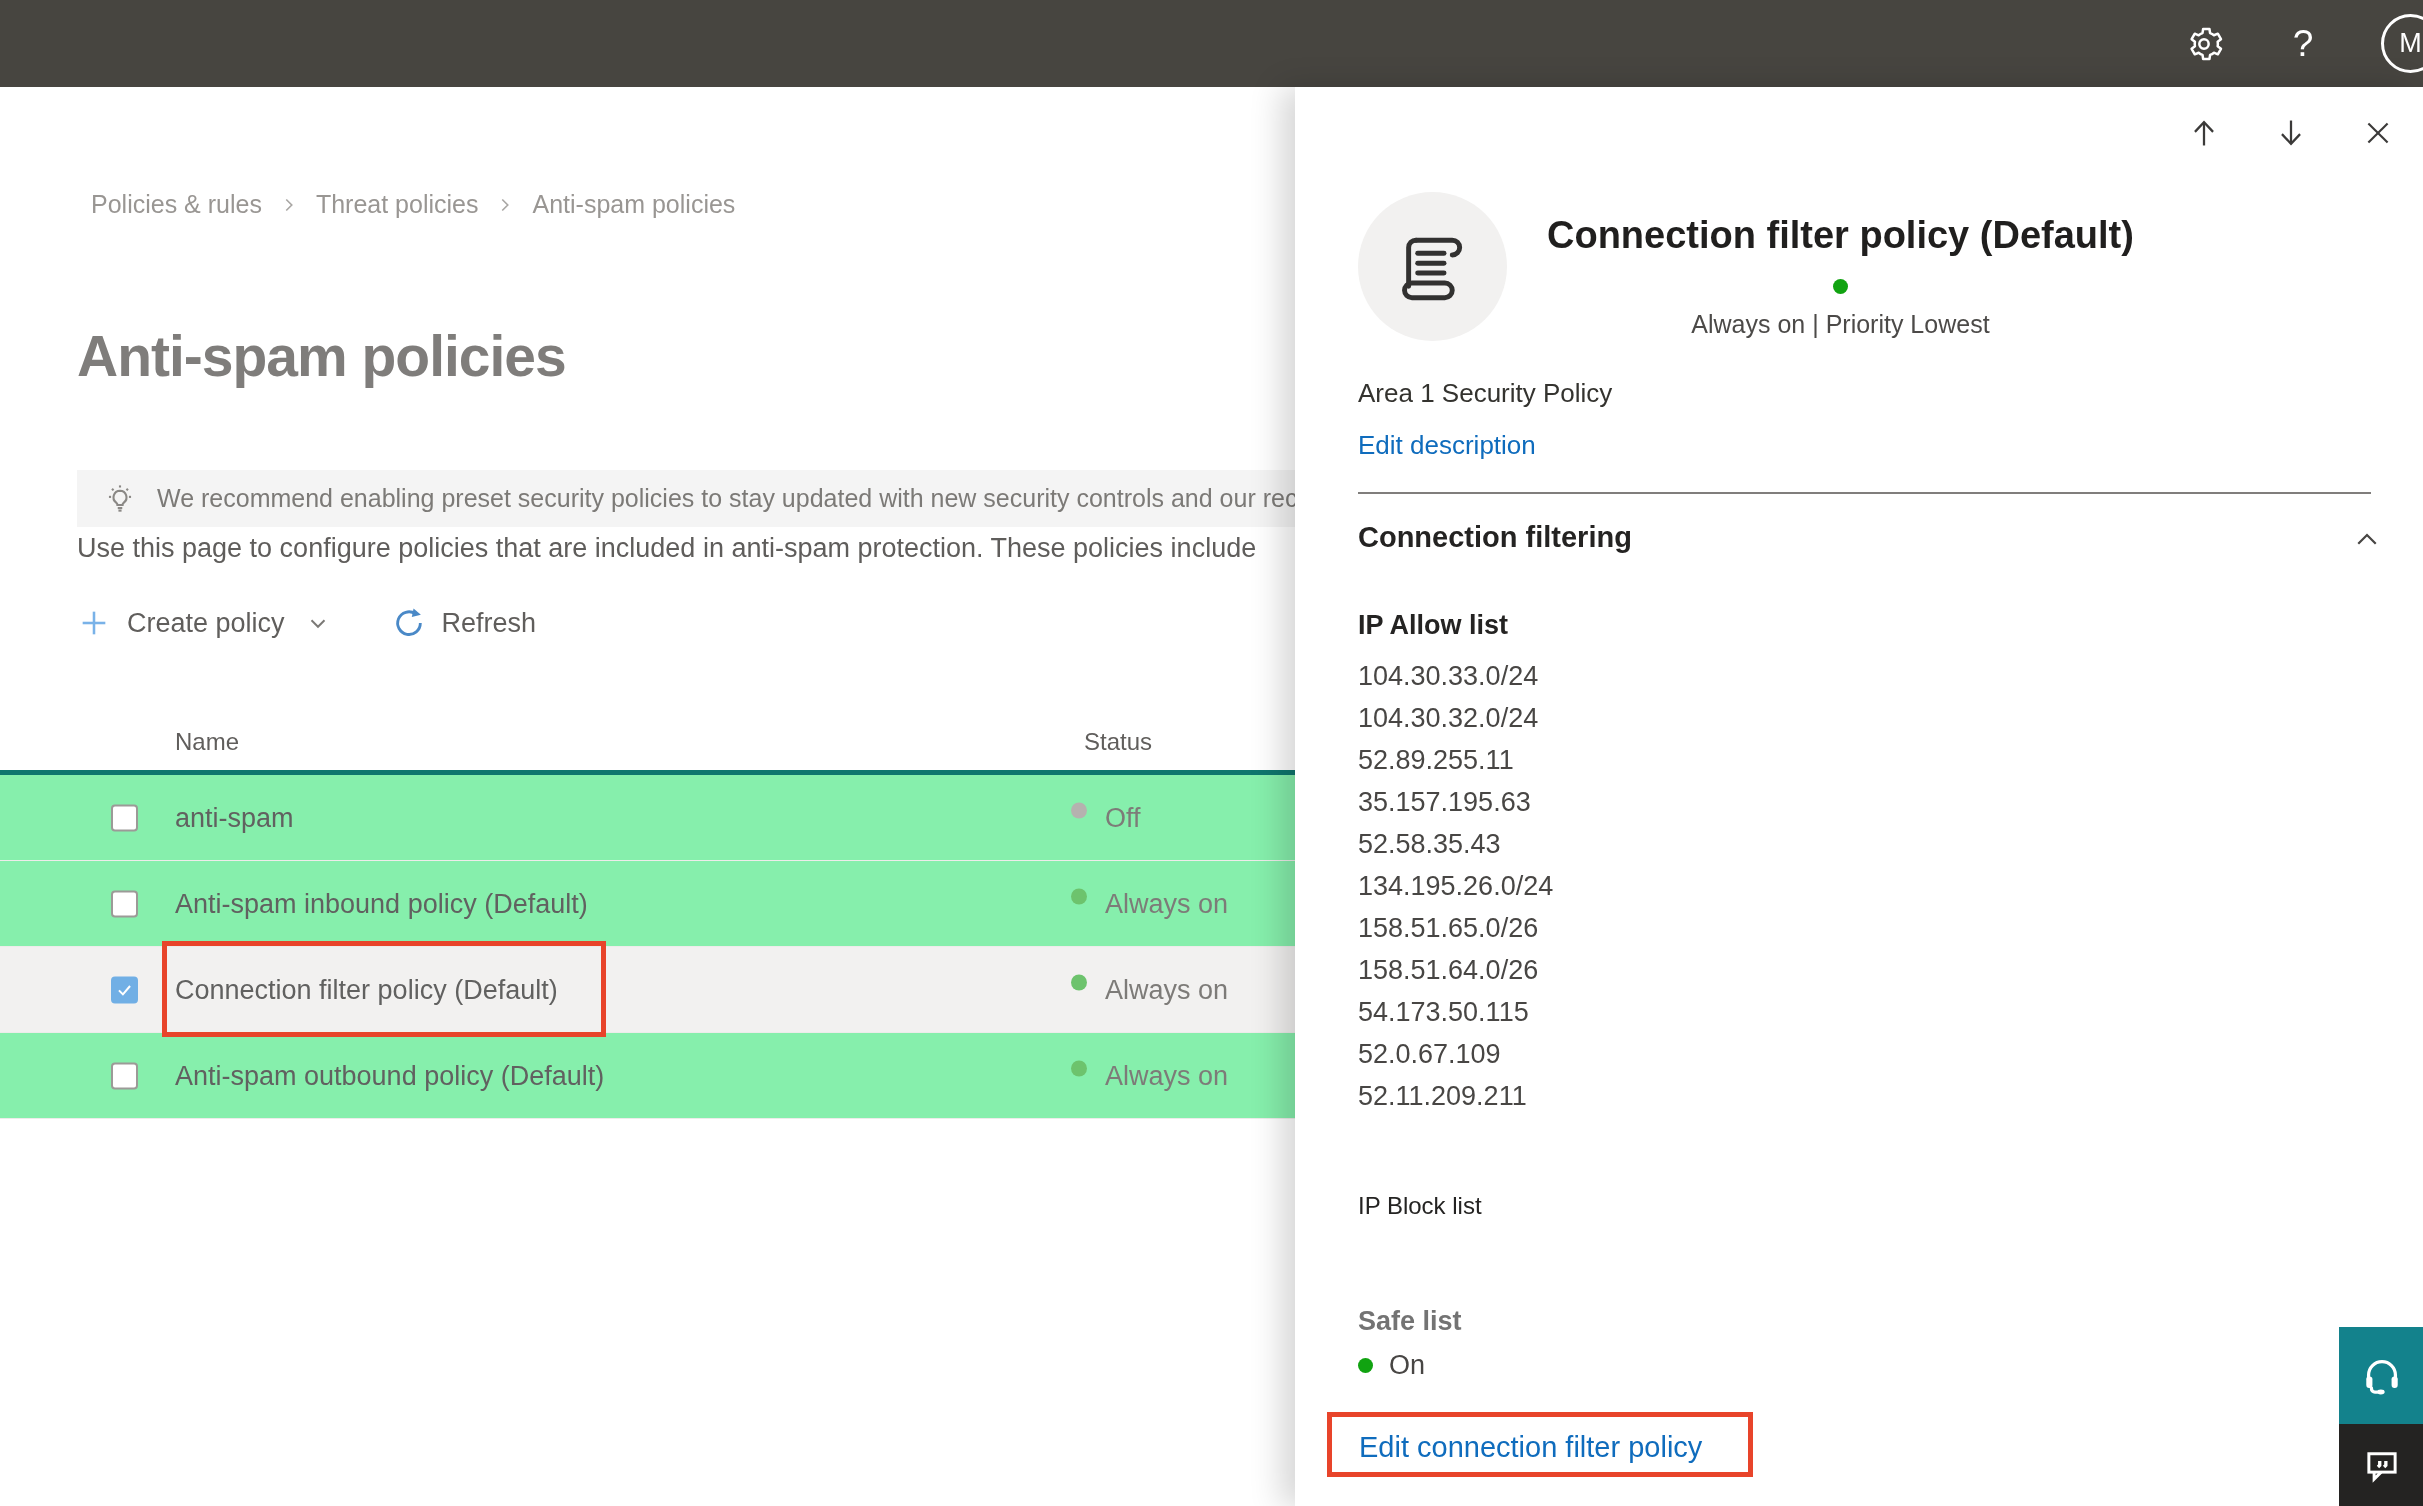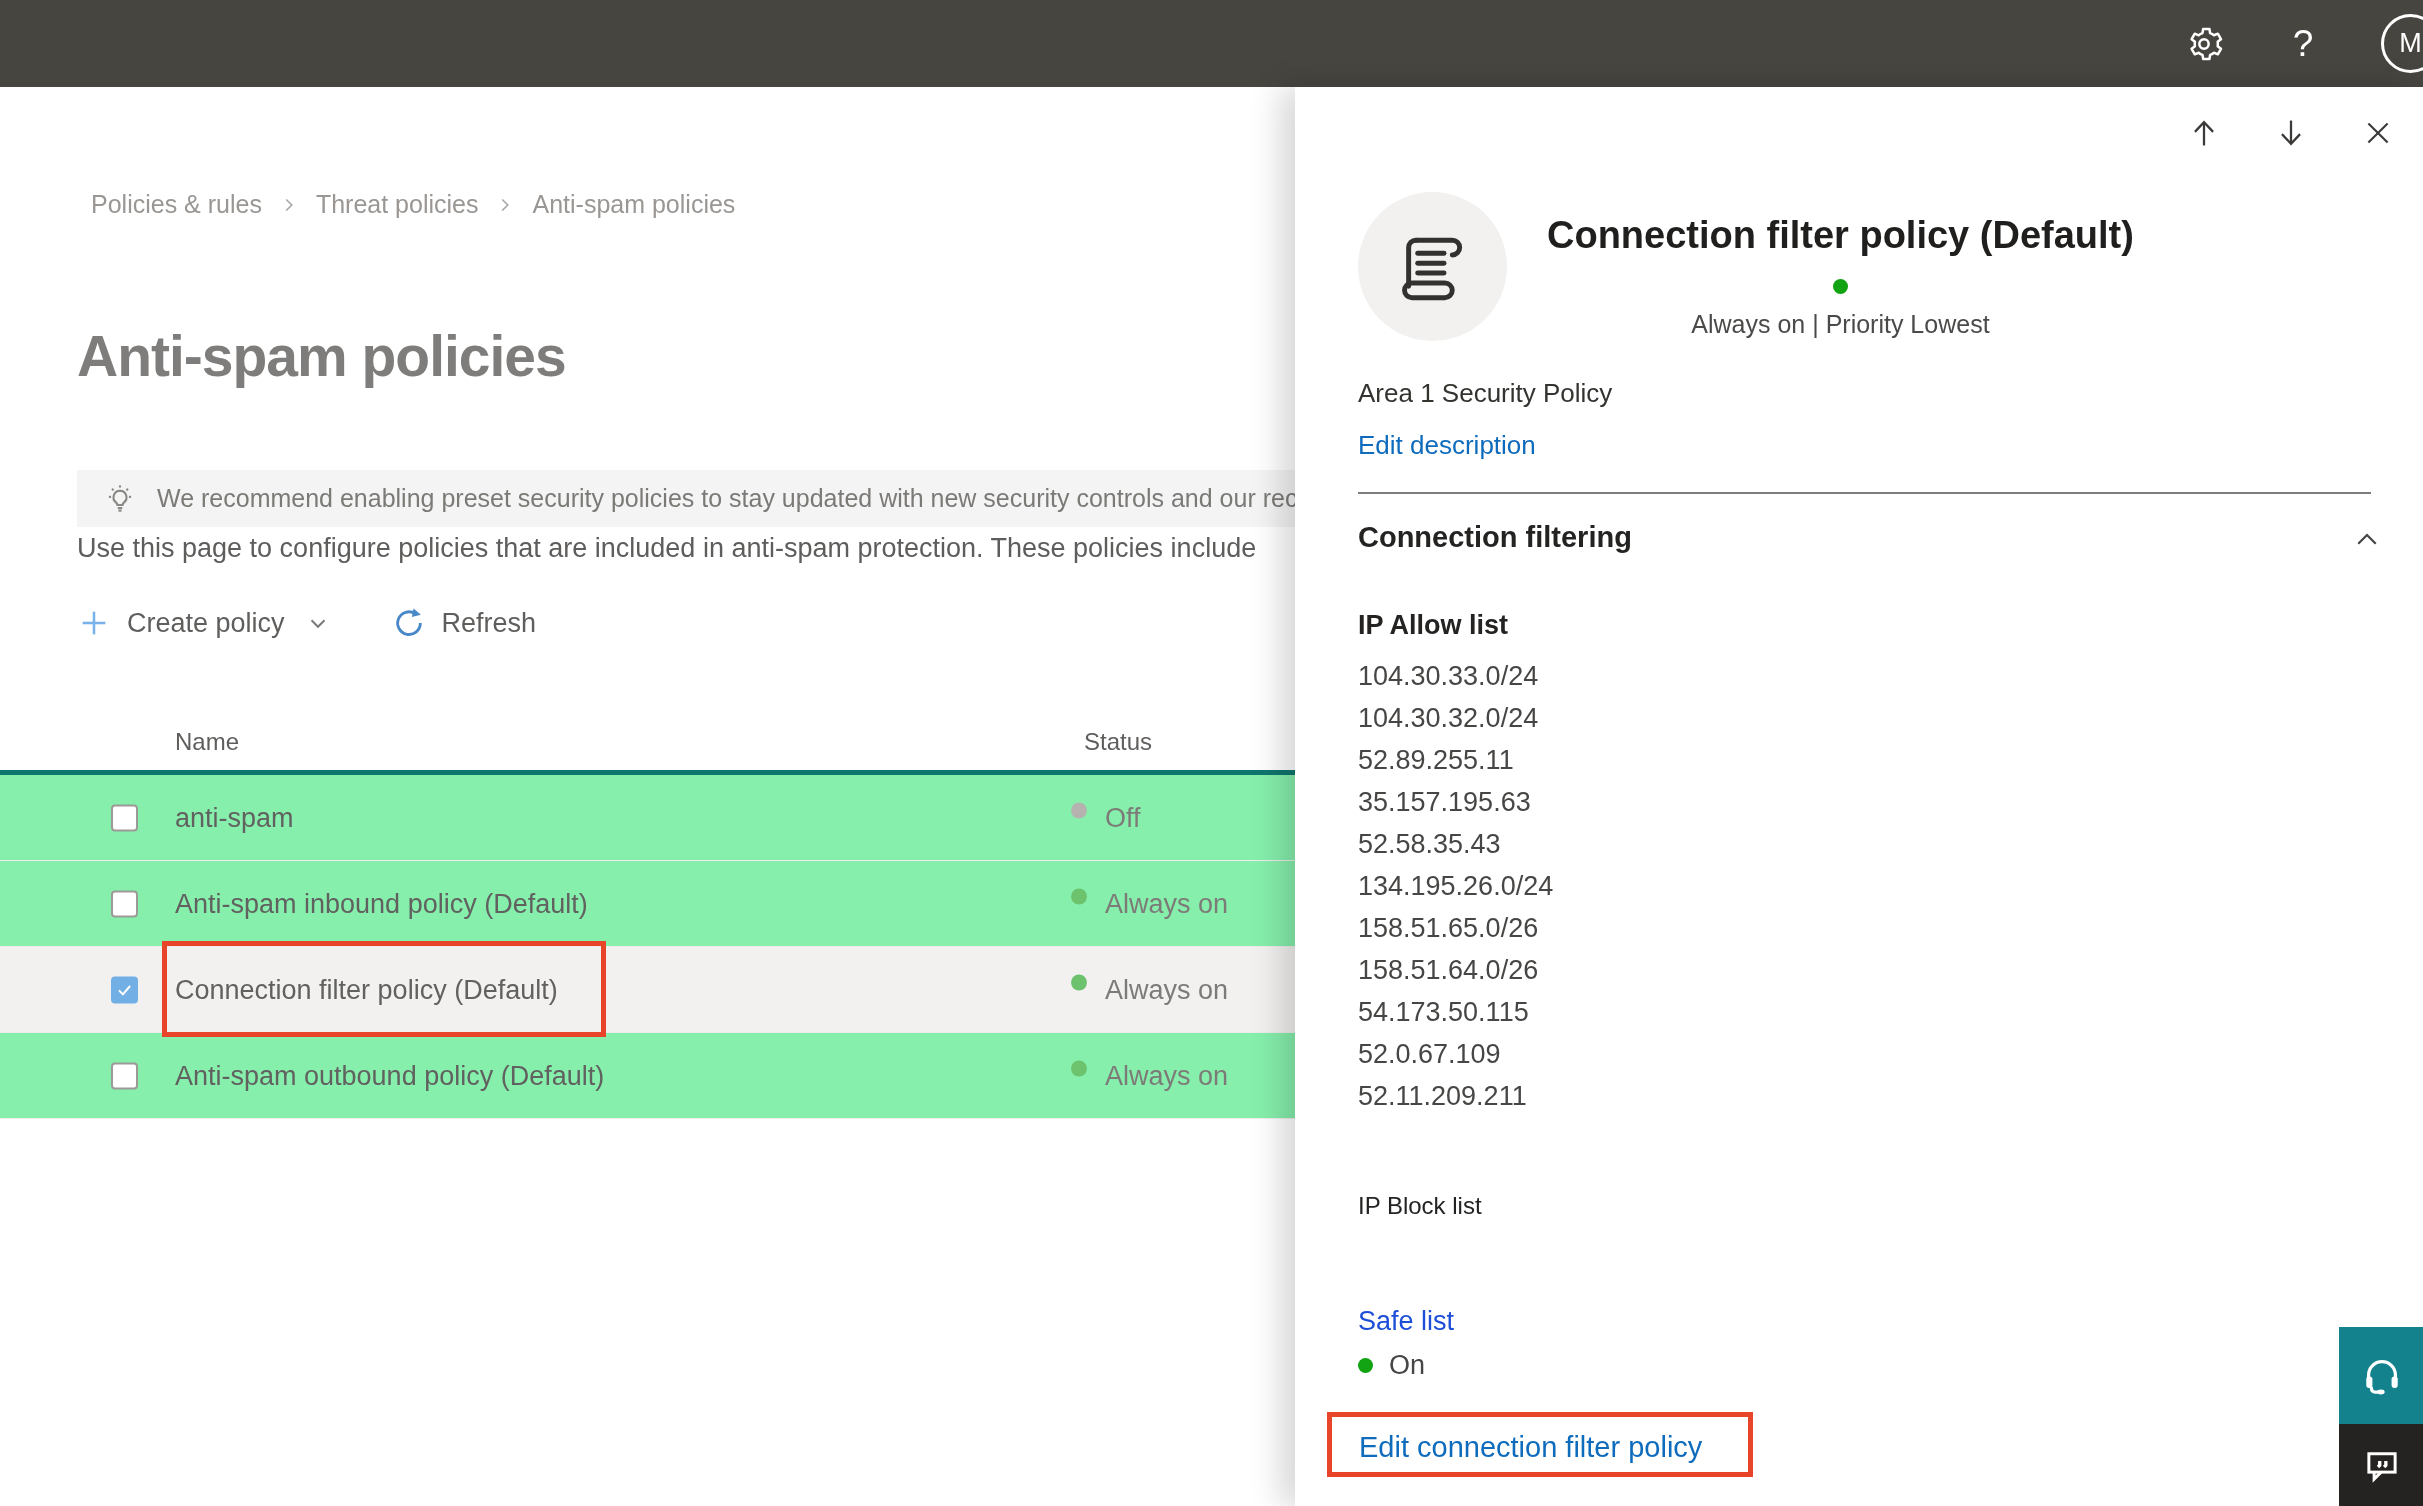--- a/index.html
+++ b/index.html
@@ -64,21 +64,21 @@
   .dot-bright{width:15px;height:15px;border-radius:50%;background:#11a311;flex:0 0 auto;}
   .fly-desc{position:absolute;left:63px;top:291px;font-size:26px;color:#34332f;}
   .link{color:#0f6cbd;cursor:pointer;}
   .fly-edit-desc{position:absolute;left:63px;top:343px;font-size:26px;}
   .fly-divider{position:absolute;left:63px;right:53px;top:405px;border-top:2px solid #807e7c;}
   .fly-section{position:absolute;left:63px;top:434px;font-size:29px;font-weight:bold;color:#242322;}
   .section-chevron{position:absolute;top:438px;right:42px;cursor:pointer;}
   .ip-allow-heading{position:absolute;left:63px;top:523px;font-size:27px;font-weight:bold;color:#242322;}
   .ip-list{position:absolute;left:63px;top:568px;font-size:27px;color:#484644;line-height:42px;}
   .ip-block-heading{position:absolute;left:63px;top:1105px;font-size:24px;font-weight:normal;color:#242322;}
-  .safe-heading{position:absolute;left:63px;top:1219px;font-size:27px;font-weight:normal;color:#1d4ed8;}
+  .safe-heading{position:absolute;left:63px;top:1219px;font-size:27px;font-weight:bold;color:#737373;}
   .safe-status{position:absolute;left:63px;top:1263px;display:flex;align-items:center;gap:16px;
                font-size:27px;color:#484644;}
   .edit-box{position:absolute;left:32px;top:1325px;border:5px solid #e8442a;
             padding:14px 46px 8px 27px;font-size:29px;}
 
   
   .float-btn{position:absolute;right:0;width:85px;display:flex;align-items:center;justify-content:center;
              cursor:pointer;z-index:60;}
   .btn-support{top:1327px;height:97px;background:#13828c;}
   .btn-feedback{top:1424px;height:83px;background:#242322;}

